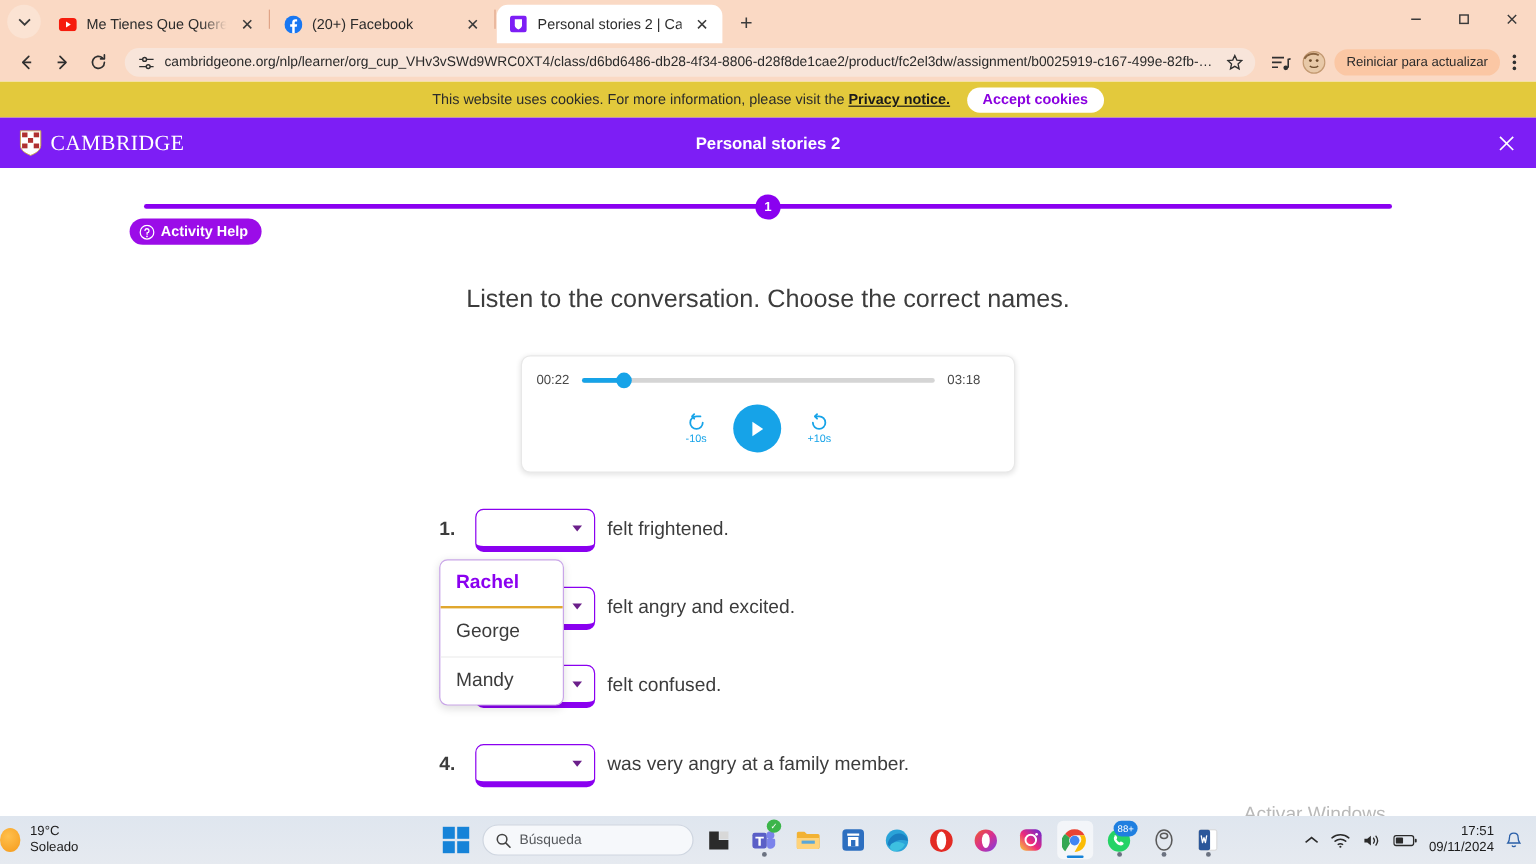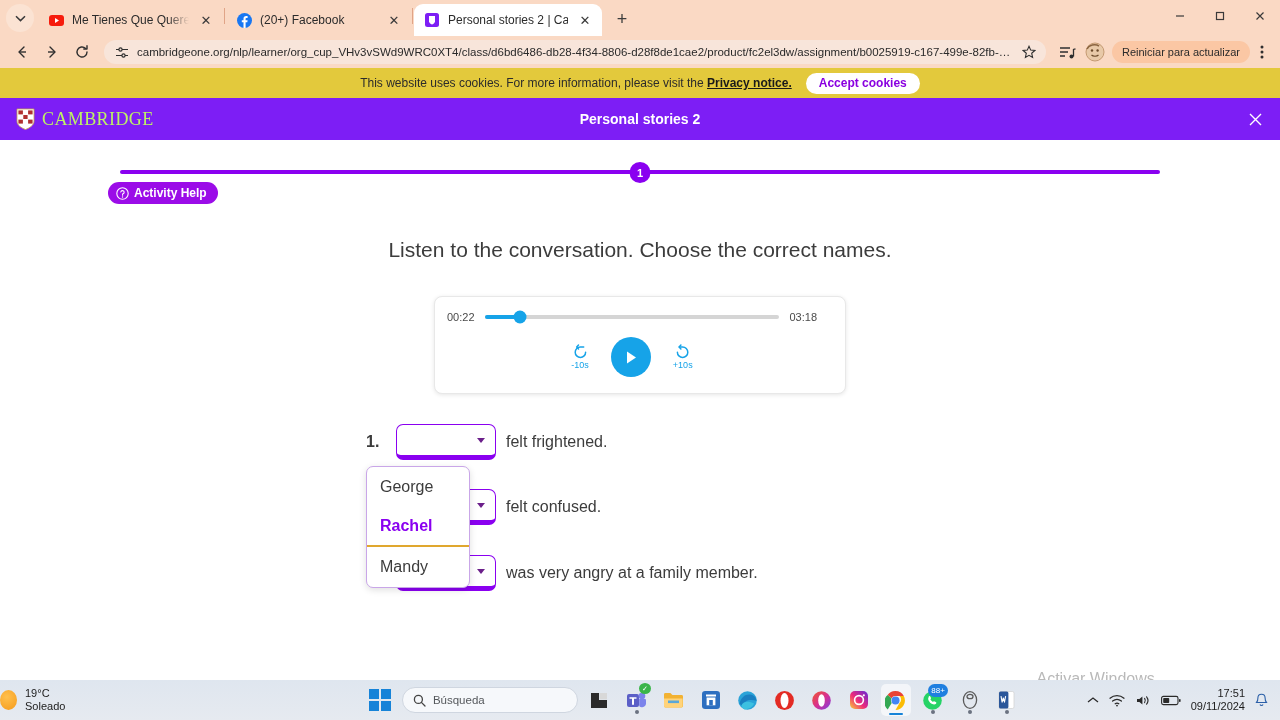--- a/index.html
+++ b/index.html
@@ -95,21 +95,21 @@
     border: none; border-radius: 13px; height: 21px; padding: 0 13px;
   }
 
   .cam-header {
     height: 42px; background: #7d1ef5;
     display: flex; align-items: center; position: relative;
   }
   .cam-logo { display: flex; align-items: center; gap: 7px; padding-left: 16px; }
   .crest { width: 19px; height: 22px; flex: none; }
   .cam-word {
-    font-family: "Liberation Serif", serif; color: #bef264;
+    font-family: "Liberation Serif", serif; color: #ffffff;
     font-size: 18px; letter-spacing: 0.4px;
   }
   .cam-title {
     position: absolute; left: 0; right: 0; text-align: center;
     color: #ffffff; font-size: 14px; font-weight: bold;
     pointer-events: none;
   }
   .cam-close {
     position: absolute; right: 14px; color: #ffffff; font-size: 19px;
     width: 22px; height: 22px; display: flex; align-items: center; justify-content: center;
@@ -472,42 +472,50 @@
 
       <div class="qrow">
         <span class="qnum">1.</span>
         <div class="select-box">
           <span></span>
           <span class="caret-down"></span>
         </div>
         <span class="qtext">felt frightened.</span>
       </div>
 
+      <div class="qrow">
+        <span class="qnum">2.</span>
+        <div class="select-box">
+          <span></span>
+          <span class="caret-down"></span>
+        </div>
+        <span class="qtext">felt angry and excited.</span>
+      </div>
 
       <div class="qrow">
         <span class="qnum">3.</span>
         <div class="select-box">
           <span></span>
           <span class="caret-down"></span>
         </div>
         <span class="qtext">felt confused.</span>
       </div>
 
       <div class="qrow" style="margin-top:22px">
         <span class="qnum">4.</span>
         <div class="select-box">
           <span></span>
           <span class="caret-down"></span>
         </div>
         <span class="qtext">was very angry at a family member.</span>
       </div>
 
       <div class="dropdown-panel">
+        <div class="dd-item selected">Rachel</div>
         <div class="dd-item plain">George</div>
-        <div class="dd-item selected">Rachel</div>
         <div class="dd-item plain">Mandy</div>
       </div>
     </div>
   </div>
 
   <div class="watermark">
     <div class="wm1">Activar Windows</div>
     <div class="wm2">Ve a Configuración para activar Windows.</div>
   </div>
 

